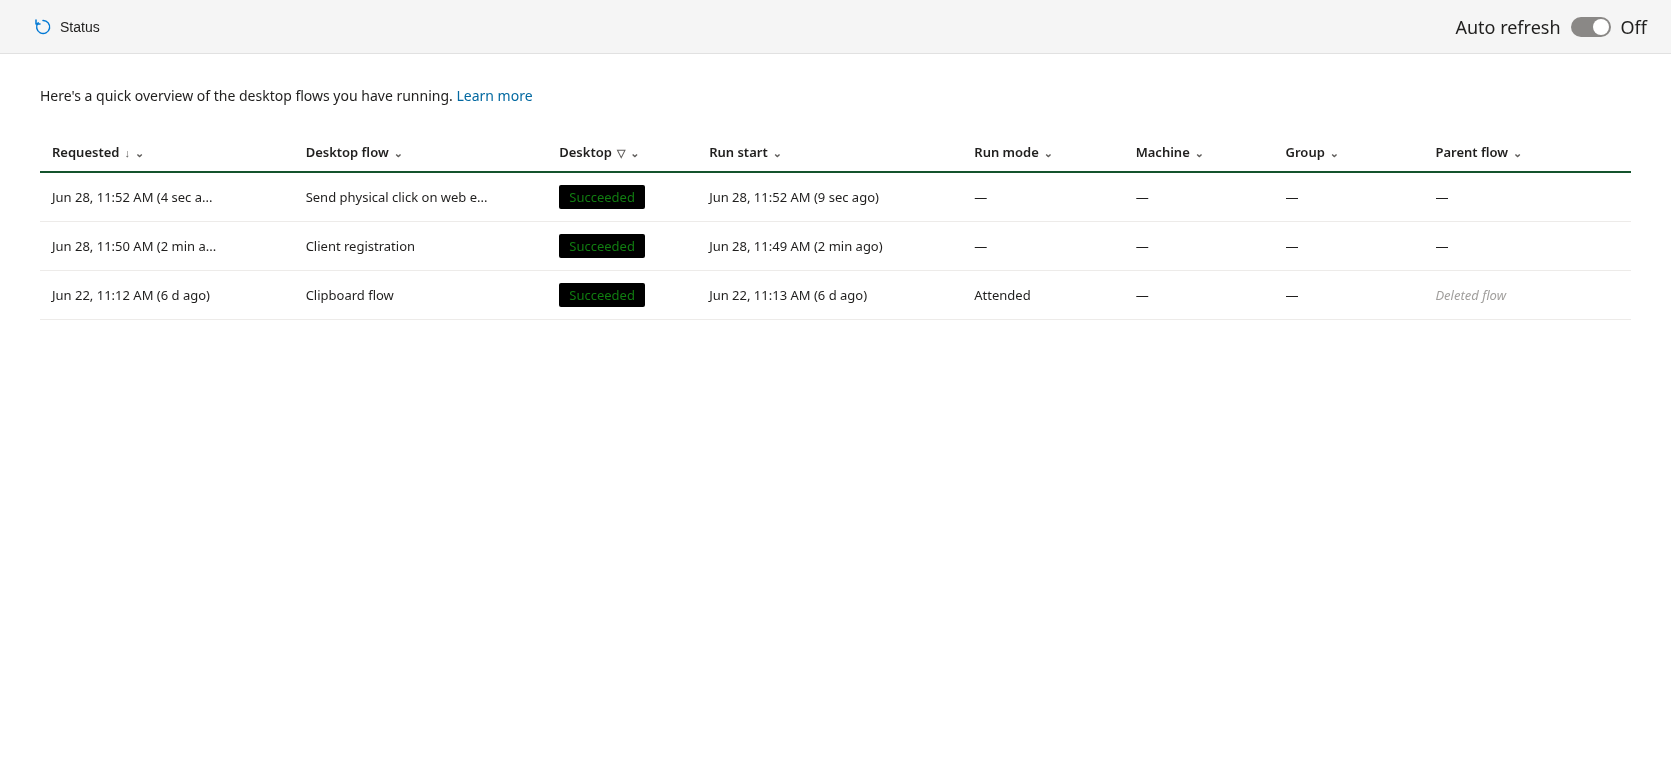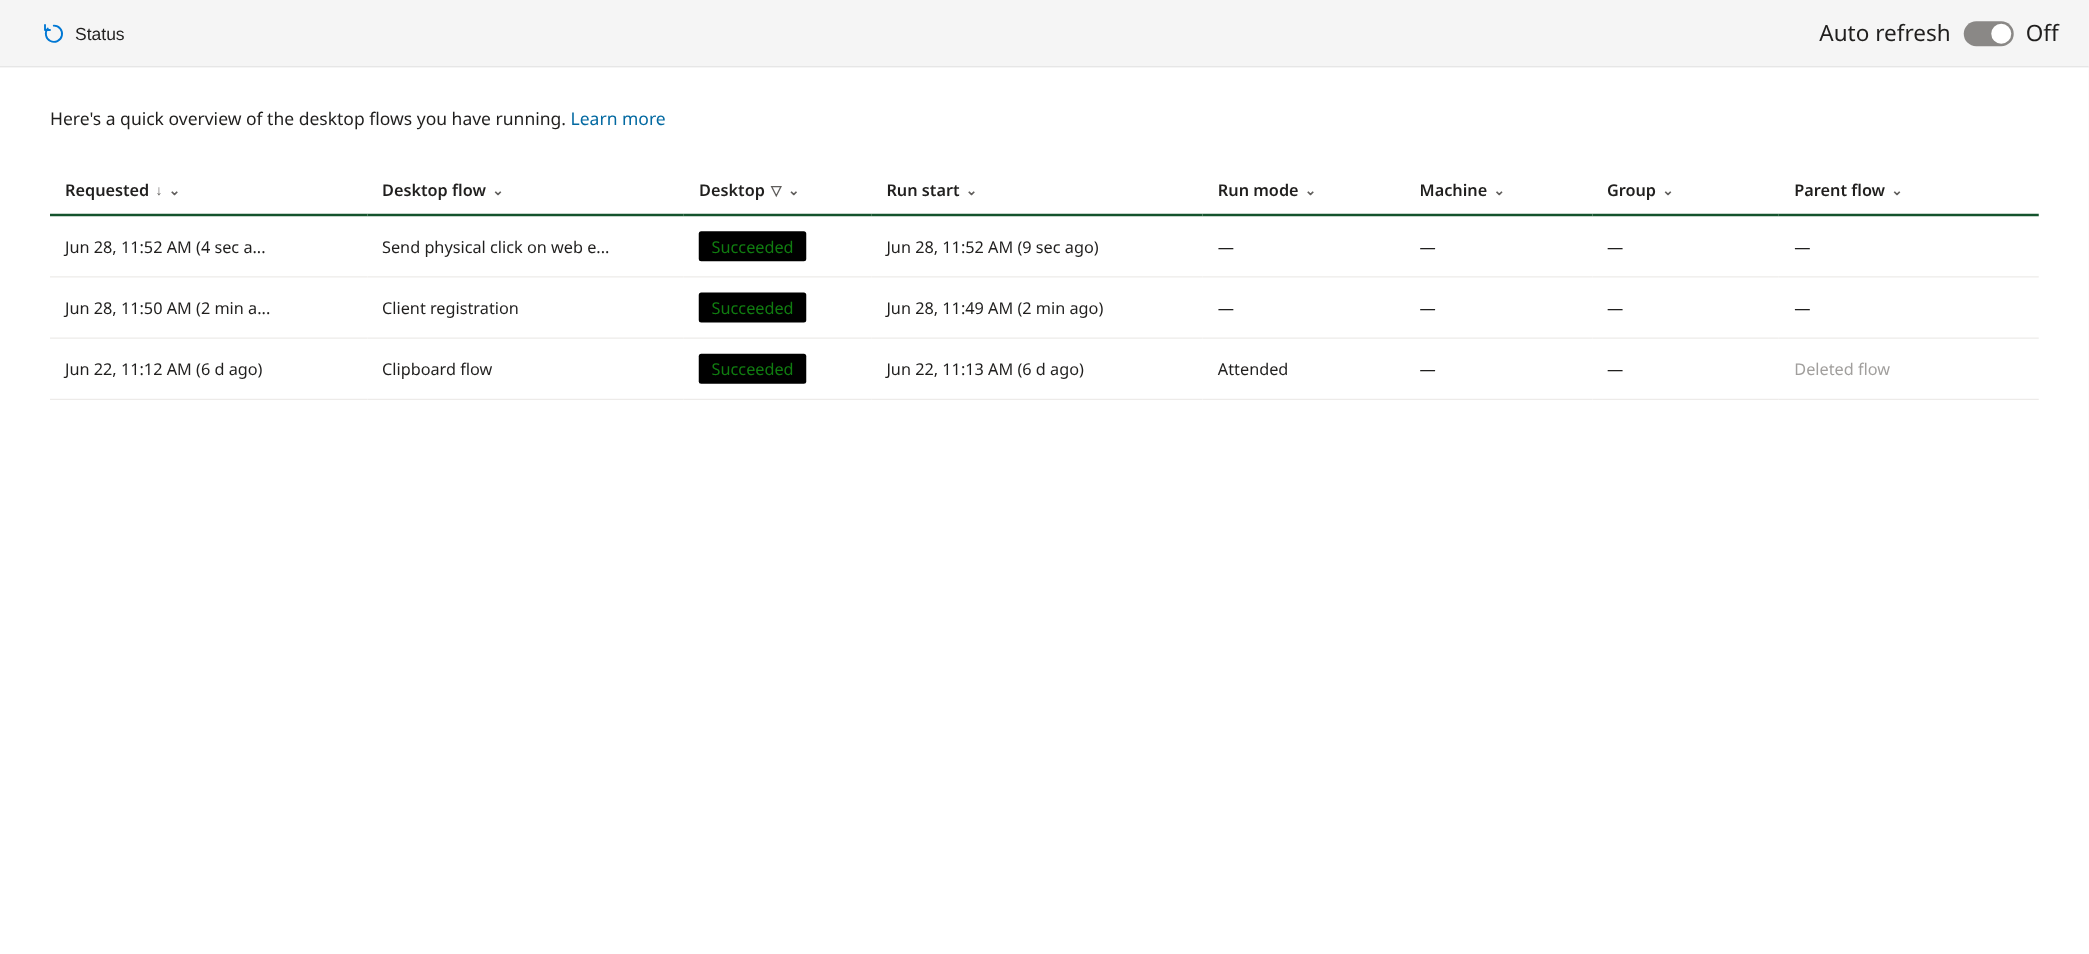--- a/index.html
+++ b/index.html
@@ -120,20 +120,21 @@
       display: inline-block;
       padding: 3px 10px;
       border-radius: 2px;
       font-size: 13px;
       background: #000000;
       color: #107c10;
       font-weight: 400;
     }
     .deleted-flow {
       color: #a19f9d;
+      font-style: italic;
     }
     .col-requested { width: 220px; }
     .col-desktop { width: 220px; }
     .col-status { width: 130px; }
     .col-runstart { width: 230px; }
     .col-runmode { width: 140px; }
     .col-machine { width: 130px; }
     .col-group { width: 130px; }
     .col-parentflow { width: 180px; }
   </style>

